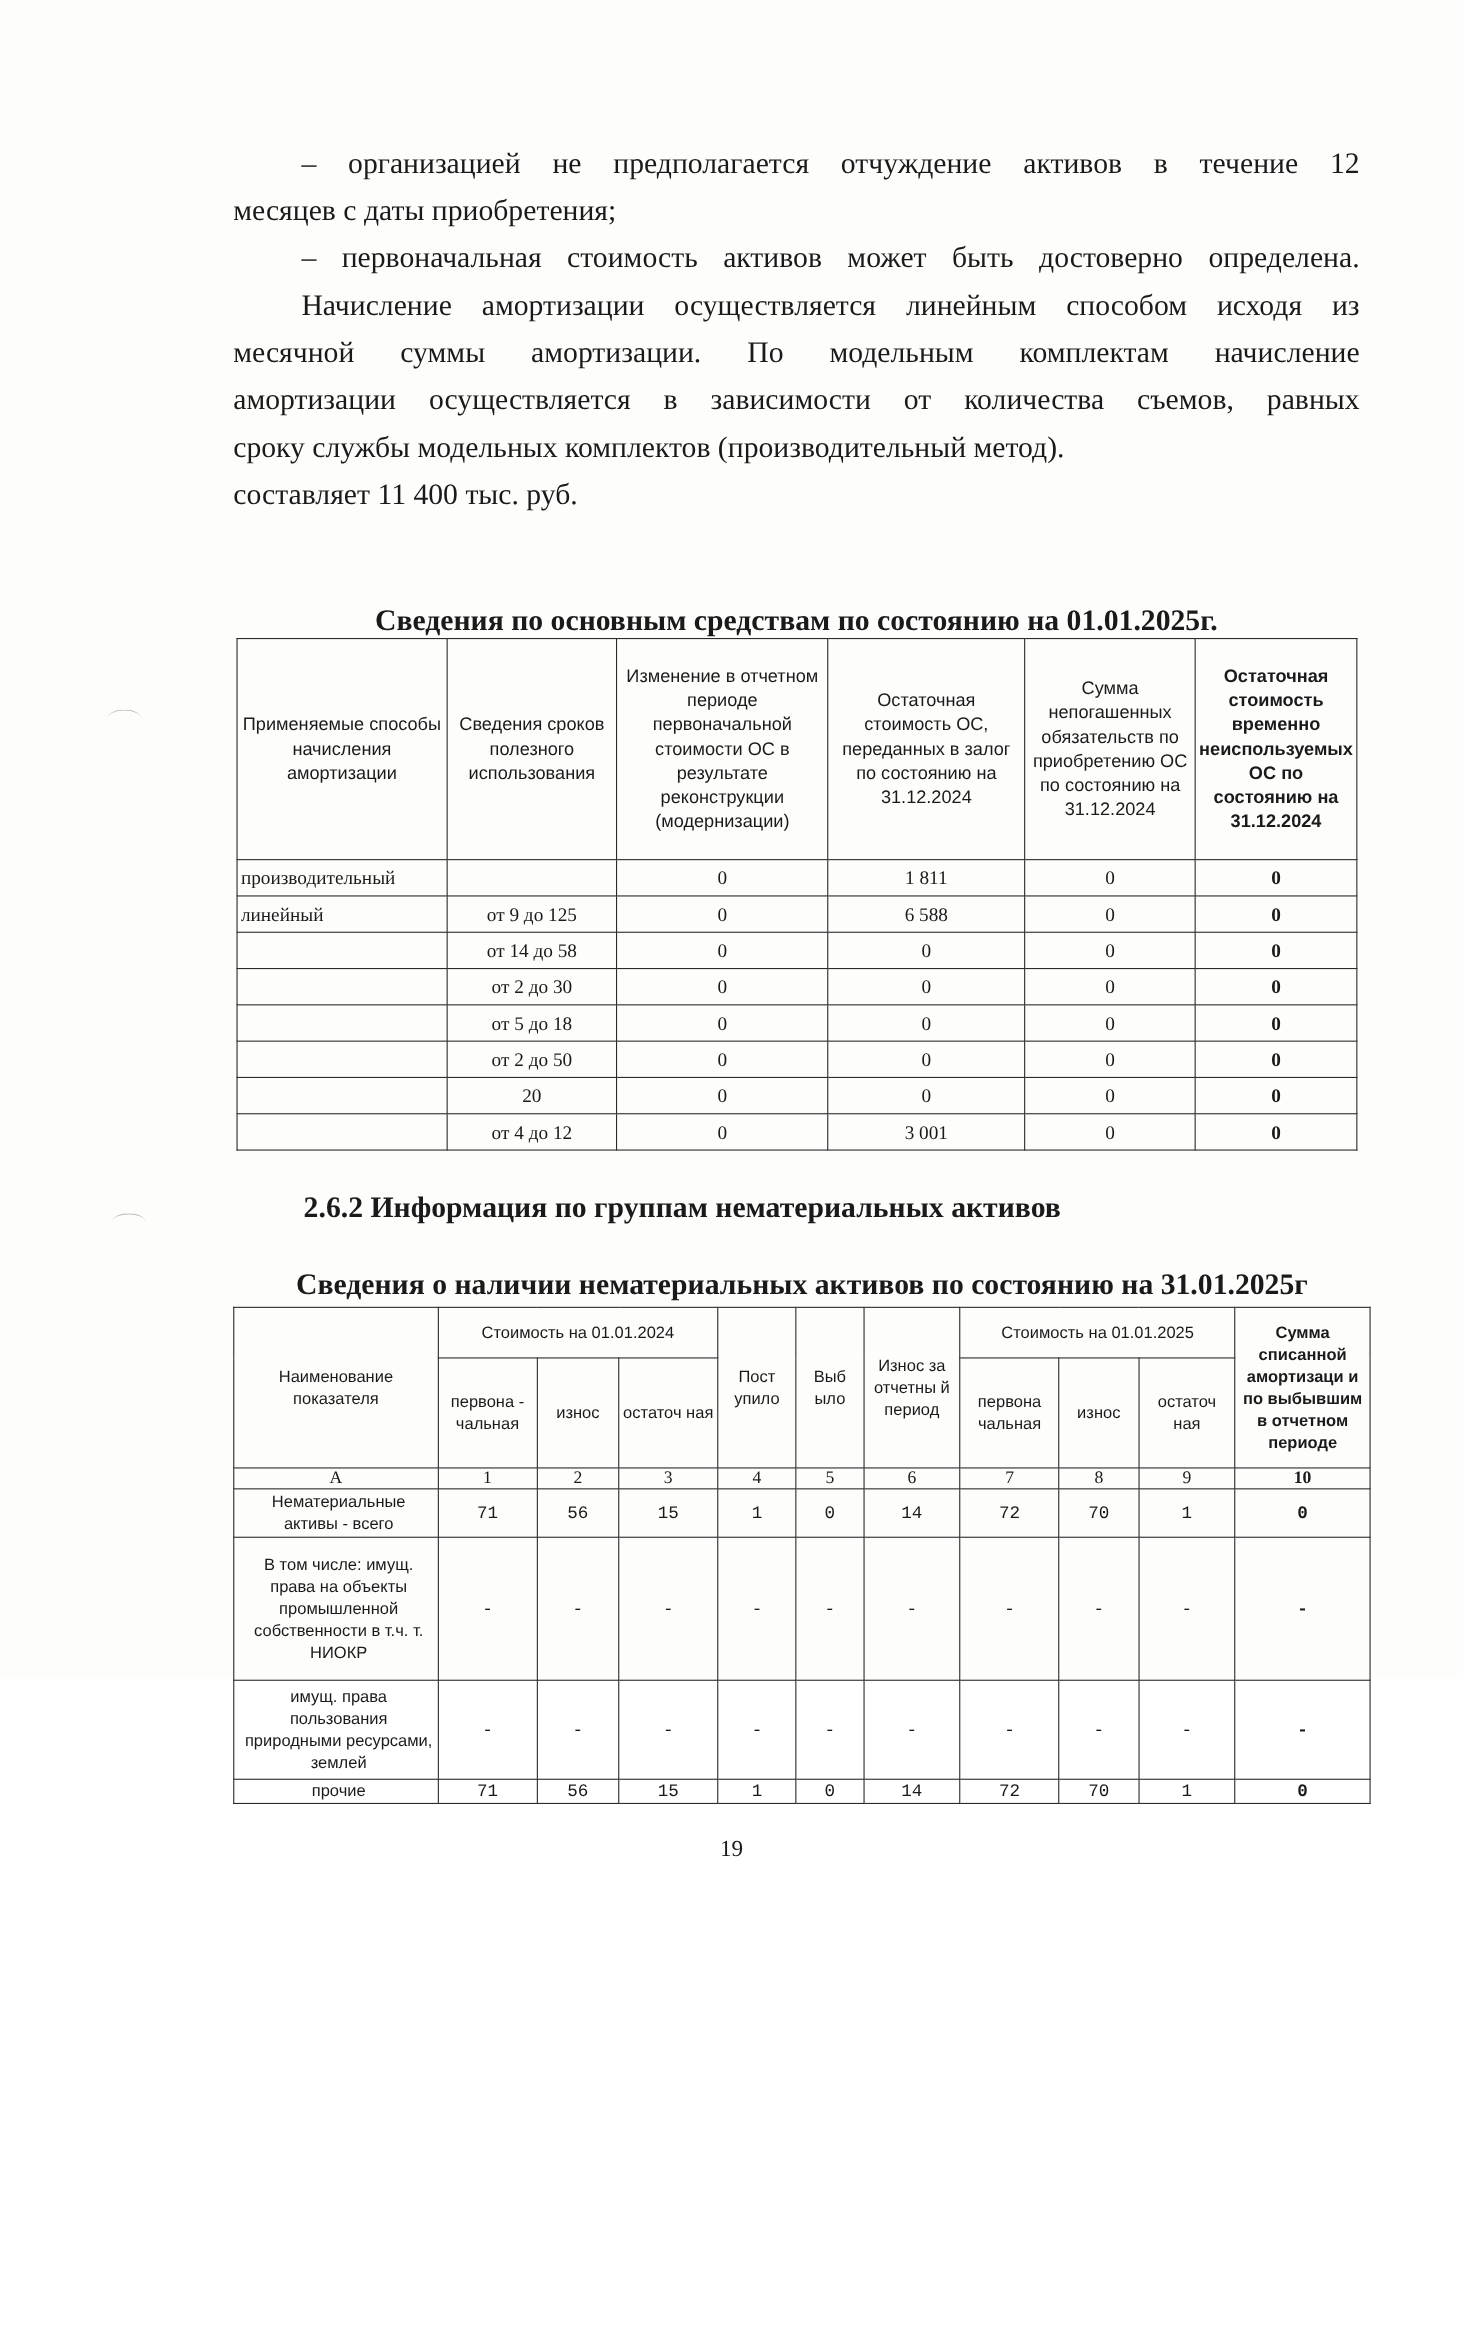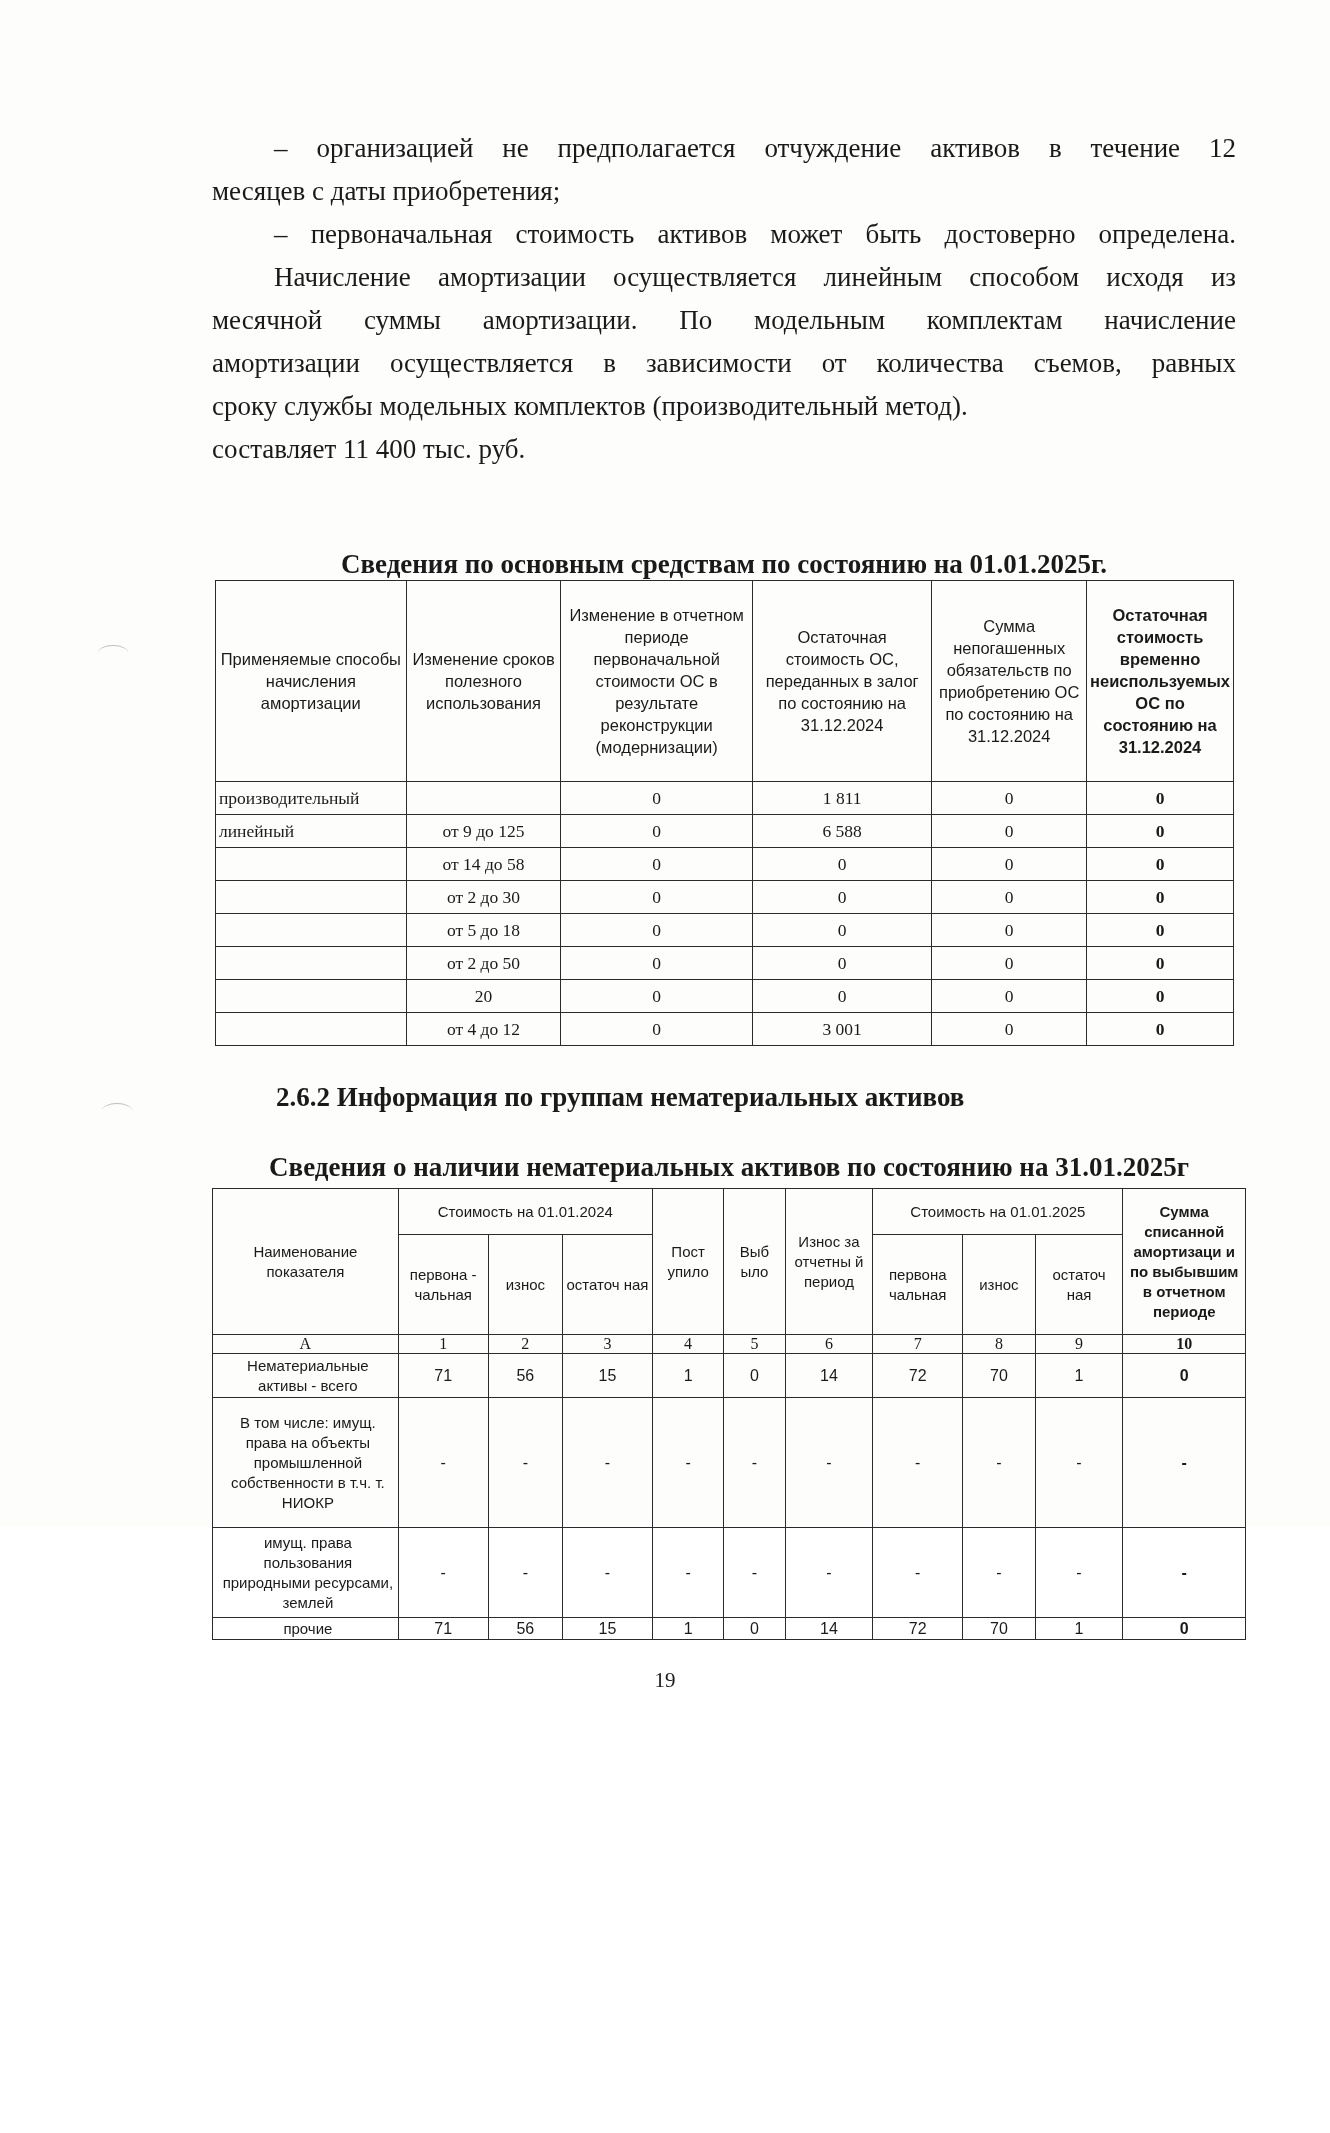--- a/index.html
+++ b/index.html
@@ -20,21 +20,21 @@
   .t1 { left: 215px; top: 580px; width: 1019px; font-size: 17.5px; line-height: 22px; }
   .t1 th { font-family: "Liberation Sans", sans-serif; font-size: 16.5px; line-height: 22px; height: 200px; }
   .t1 th.bold { font-weight: bold; }
   .t1 td { height: 32px; font-size: 17.5px; }
   .t1 td.left { text-align: left; }
   .t1 td.bold { font-weight: bold; }
 
   .t2 { left: 212px; top: 1188px; width: 1034px; font-family: "Liberation Sans", sans-serif; font-size: 15px; line-height: 20px; }
   .t2 th { font-size: 15px; line-height: 20px; }
   .t2 th.bold { font-weight: bold; }
-  .t2 td { font-family: Liberation Sans, sans-serif; font-size: 16px; }
+  .t2 td { font-family: Liberation Mono, monospace; font-size: 16px; }
   .t2 td.name { text-align: center; font-family: "Liberation Sans", sans-serif; font-size: 15px; line-height: 20px; padding-left: 8px; }
   .t2 td.bold { font-weight: bold; }
   .t2 tr.colnums td { font-family: "Liberation Serif", serif; height: 18px; line-height: 18px; font-size: 16px; }
 
   .pagenum { position: absolute; left: 0; width: 1330px; top: 1668px; text-align: center; font-size: 21px; }
 
   .mark { position: absolute; width: 30px; height: 14px; border-top: 1.5px solid #bdbdbd; border-radius: 50% 50% 0 0; }
 </style>
 </head>
 <body>
@@ -71,21 +71,21 @@
       <col style="width:191px">
         <col style="width:155px">
         <col style="width:192px">
       <col style="width:180px">
         <col style="width:155px">
         <col style="width:146px">
     </colgroup>
     <tbody>
         <tr>
       <th>Применяемые способы начисления амортизации</th>
-      <th>Изменение сроков полезного использования</th>
+      <th>Сведения сроков полезного использования</th>
       <th>Изменение в отчетном периоде первоначальной стоимости ОС в результате реконструкции (модернизации)</th>
       <th>Остаточная стоимость ОС, переданных в залог по состоянию на 31.12.2024</th>
       <th>Сумма непогашенных обязательств по приобретению ОС по состоянию на 31.12.2024</th>
       <th class="bold">Остаточная стоимость временно неиспользуемых ОС по состоянию на 31.12.2024</th>
     </tr>
     <tr>
       <td class="left">производительный</td>
       <td></td>
       <td>0</td>
       <td>1 811</td>

